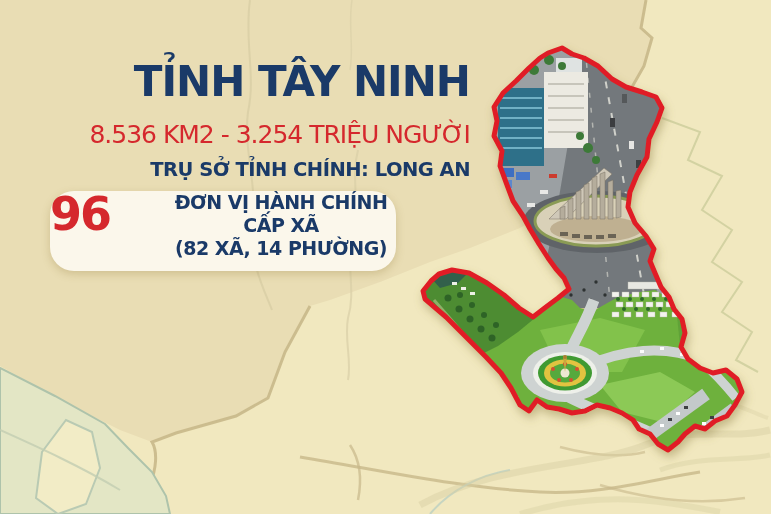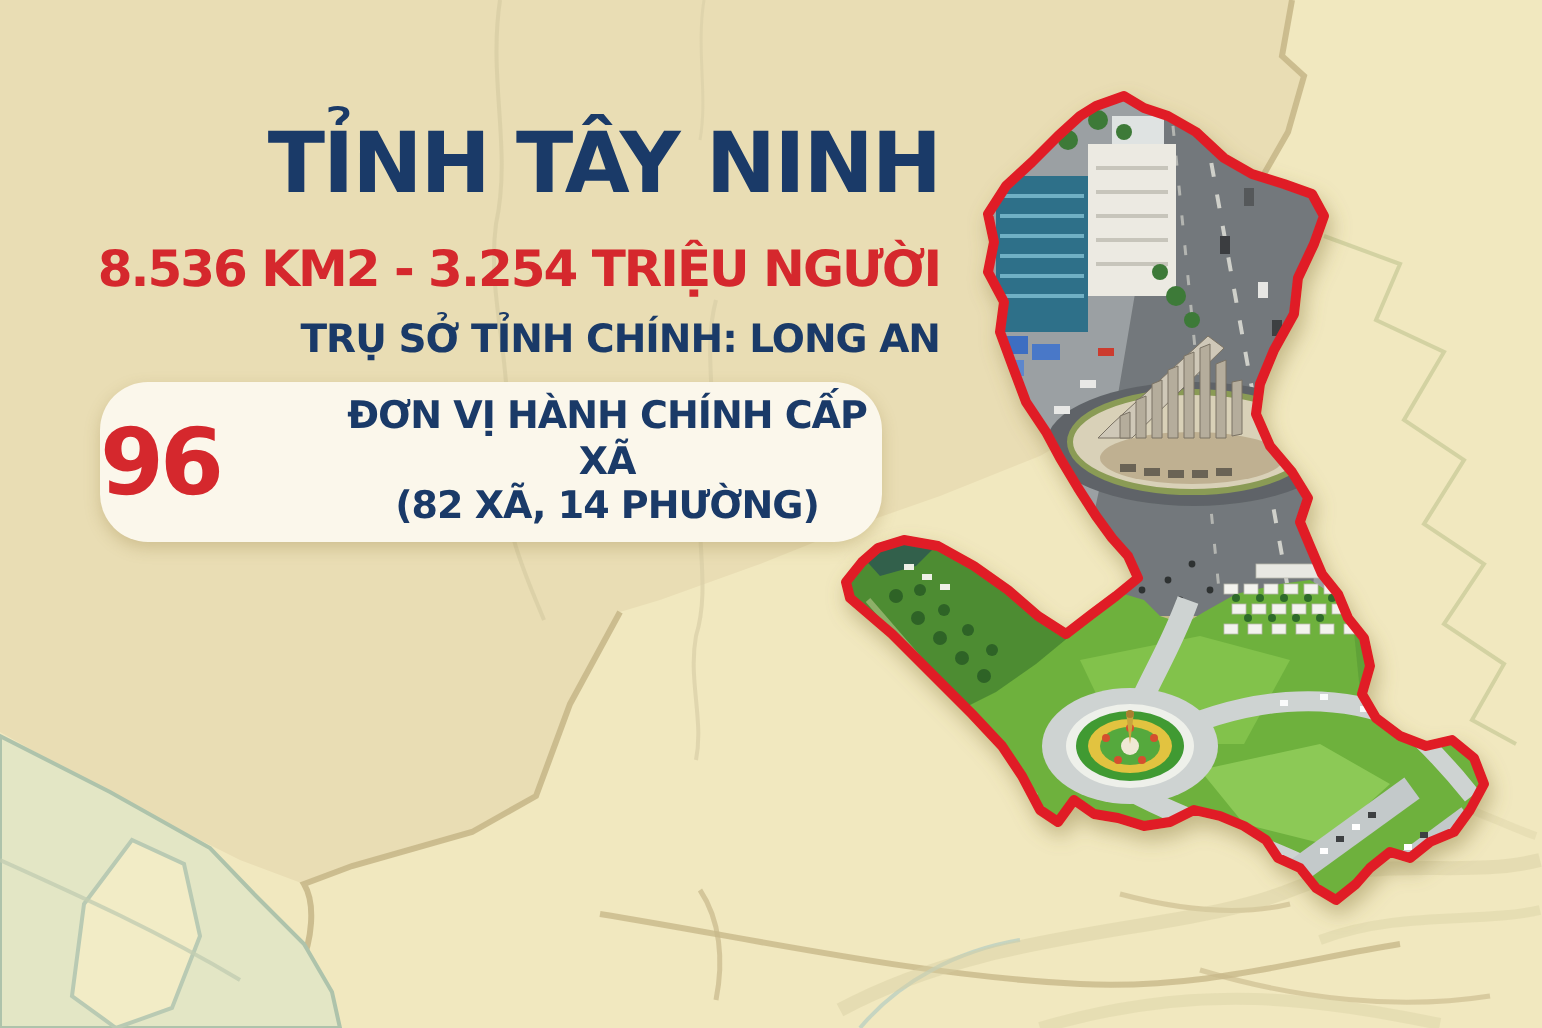--- a/index.html
+++ b/index.html
@@ -15,33 +15,33 @@
     position:absolute;left:8px;top:0;width:462px;
     text-align:right;z-index:3;
   }
   .title{
     margin-top:60px;
     font-size:42px;font-weight:bold;letter-spacing:-1px;
     color:#1a3a68;line-height:1.05;
   }
   .stats{
     margin-top:16px;
-    font-size:25px;font-weight:bold;letter-spacing:-1px;
+    font-size:25px;font-weight:normal;letter-spacing:-1px;
     color:#d5282d;
   }
   .admin-center{
     margin-top:9px;
     font-size:19.5px;font-weight:bold;letter-spacing:-0.5px;
     color:#1a3a68;
   }
   .info-box{
-    position:absolute;left:50px;top:191px;width:391px;height:80px;
+    position:absolute;left:50px;top:191px;width:346px;height:80px;
     background:#fbf7eb;border-radius:24px;
     box-shadow:0 3px 8px rgba(140,115,50,.28);
-    display:flex;align-items:center;justify-content:center;gap:13px;
+    display:flex;justify-content:center;gap:13px;
     z-index:3;
   }
   .info-count{
     font-size:46px;font-weight:bold;letter-spacing:-2px;
     color:#d5282d;line-height:1;
   }
   .info-text{
     font-size:19px;font-weight:bold;letter-spacing:-0.5px;
     color:#1a3a68;line-height:1.2;text-align:center;margin-left:43px;
   }

